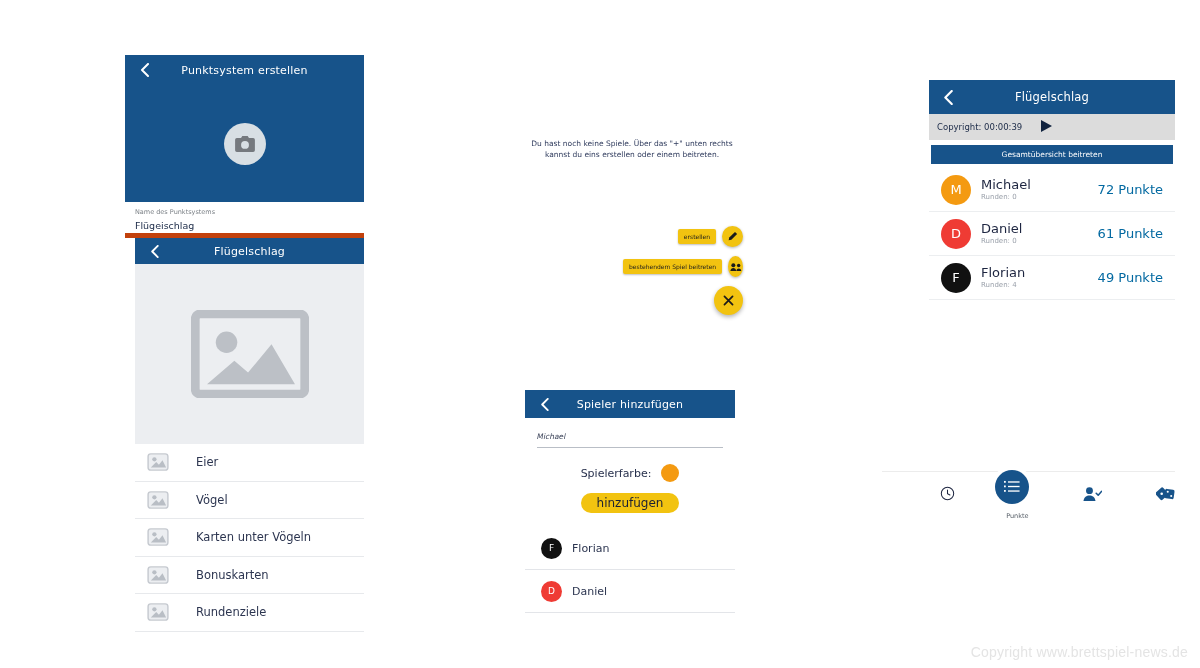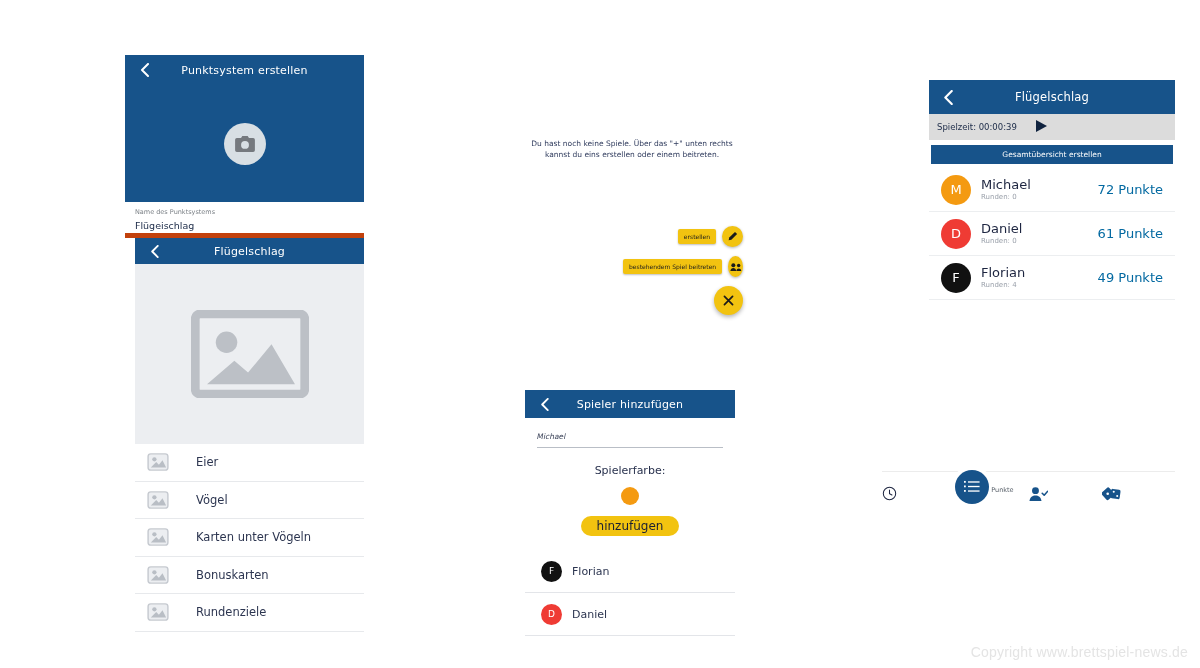--- a/index.html
+++ b/index.html
@@ -83,21 +83,21 @@
 
   
   #p4{left:478px;top:390px;width:210px;height:240px;}
   #p4 .appbar{height:28px;}
   #p4 .body{background:#ffffff;}
   .nameinput{
     margin:14px 12px 0 12px;padding-bottom:6px;border-bottom:1px solid #b9bec6;
     font-size:7.5px;color:#3a4258;font-style:italic;
   }
   .colorrow{
-    display:flex;align-items:center;justify-content:center;gap:10px;margin-top:16px;flex-direction:column;
+    display:flex;align-items:center;justify-content:center;gap:10px;margin-top:16px;
   }
   .colorrow .cl{font-size:11px;color:#28314d;}
   .swatch{width:18px;height:18px;border-radius:50%;background:#f49a11;}
   .addbtn{
     margin:11px auto 0 auto;width:98px;height:20px;border-radius:11px;background:#f2c310;
     display:flex;align-items:center;justify-content:center;font-size:12px;color:#1b2033;
   }
   .prow{
     height:43px;display:flex;align-items:center;gap:10px;padding:0 16px;
     border-bottom:1px solid #e3e5e9;box-sizing:border-box;
@@ -132,21 +132,21 @@
   }
   .sinfo{margin-left:10px;flex:1 1 auto;}
   .sname{font-size:13px;color:#1d2540;line-height:15px;}
   .srounds{font-size:7px;color:#9aa0aa;line-height:10px;}
   .spts{font-size:13px;color:#0369a1;white-space:nowrap;}
   .tabbar{
     position:absolute;left:0;right:0;bottom:0;height:58px;background:#ffffff;
     border-top:1px solid #ececec;
   }
   .tabitems{display:flex;align-items:flex-start;height:100%;padding-top:14px;box-sizing:border-box;}
-  .tabitem{flex:1;display:flex;flex-direction:row;align-items:flex-start;gap:2px;}
+  .tabitem{flex:1;display:flex;flex-direction:column;align-items:flex-end;gap:8px;}
   .tabitem .tlabel{font-size:6.5px;color:#555d66;}
   .tab-active-circle{
     width:34px;height:34px;border-radius:50%;background:#17538a;
     display:flex;align-items:center;justify-content:center;margin-top:-16px;
     box-shadow:0 0 0 4px #ffffff;
   }
 
   
   #wm{
     position:absolute;right:12px;bottom:8px;font-family:"Liberation Sans",sans-serif;
@@ -304,30 +304,30 @@
   <div class="appbar">
     <span class="back">
       <svg width="10" height="15" viewBox="0 0 9 14">
           <path d="M8 1 L2 7 L8 13" fill="none" stroke="#ffffff" stroke-width="2" stroke-linecap="round" stroke-linejoin="round"></path>
         </svg>
     </span>
     <span class="title">Flügelschlag</span>
   </div>
 
   <div class="timebar">
-    <span class="tlbl">Spielzeit: 00:00:39</span>
+    <span class="tlbl">Copyright: 00:00:39</span>
     <span>
       <svg width="13" height="14" viewBox="0 0 13 14">
           <path d="M1 1 L12 7 L1 13 Z" fill="#10233f"></path>
         </svg>
     </span>
   </div>
 
   <div class="overviewbtn">
-    <span>Gesamtübersicht erstellen</span>
+    <span>Gesamtübersicht beitreten</span>
   </div>
 
   <div style="margin-top:4px;">
     <div class="srow">
       <span class="savatar" style="background:#f49a11">M</span>
       <span class="sinfo">
         <span class="sname" style="display:block">Michael</span>
         <span class="srounds" style="display:block">Runden: 0</span>
       </span>
       <span class="spts">72 Punkte</span>

